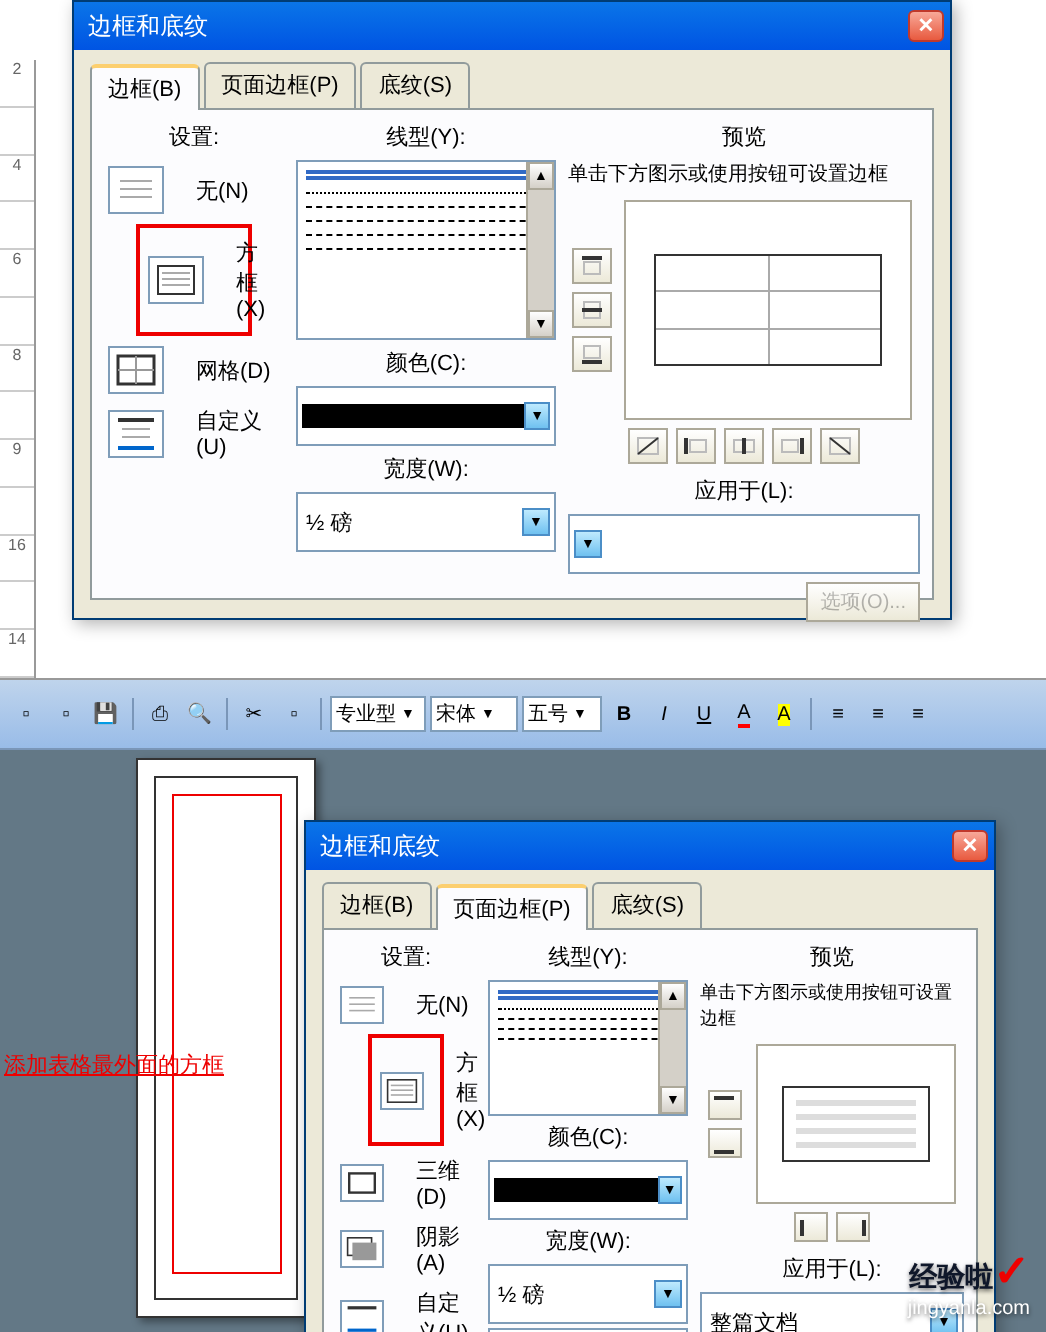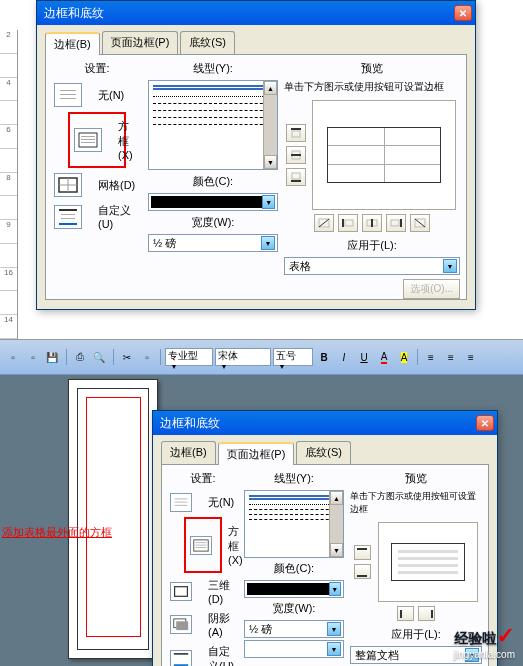--- a/index.html
+++ b/index.html
@@ -43,21 +43,21 @@
 .d2 .linetype-list { height: 68px; gap: 4px; }
 .linetype-list .line-sample { border-top: 1px solid #000; }
 .linetype-list .line-dashed { border-top: 1px dashed #000; }
 .linetype-list .line-dotted { border-top: 1px dotted #000; }
 .line-selected { background: #316ac5; padding: 2px 0; }
 .line-selected .line-sample { border-color: #fff; }
 .scroll { position: absolute; right: 0; top: 0; bottom: 0; width: 14px; background: #d4d0c8; border-left: 1px solid #aca899; display: flex; flex-direction: column; }
 .scroll-btn { height: 14px; background: linear-gradient(#fff,#d4d0c8); border: 1px solid #aca899; font-size: 7px; display: flex; align-items: center; justify-content: center; }
 .scroll-track { flex: 1; }
 
-.combo { border: 1px solid #7f9db9; height: 18px; background: #fff; display: flex; align-items: center; padding: 0 2px; margin-top: 2px; }
+.combo { border: 1px solid #7f9db9; height: 30px; background: #fff; display: flex; align-items: center; padding: 0 2px; margin-top: 2px; }
 .combo-value { flex: 1; font-size: 11px; padding-left: 2px; }
 .combo-btn { width: 14px; height: 14px; background: linear-gradient(#beeafe,#6fc1f0); border: 1px solid #4b8ec7; display: flex; align-items: center; justify-content: center; font-size: 7px; cursor: pointer; }
 .color-swatch { width: 100%; height: 12px; background: #000; }
 
 
 .col-preview { flex: 1; }
 .preview-hint { font-size: 10px; margin: 2px 0 6px; }
 .d2 .preview-hint { font-size: 9px; }
 .preview-area { position: relative; width: 100%; height: 110px; display: flex; }
 .d2 .preview-area { height: 80px; }
@@ -82,21 +82,21 @@
 .dlg-btn { padding: 3px 12px; border: 1px solid #aca899; background: linear-gradient(#fff,#ece9d8); cursor: pointer; font-size: 11px; }
 
 
 .ruler { position: absolute; left: 0; width: 18px; top: 30px; bottom: 0; background: #fff; border-right: 1px solid #999; font-size: 8px; color: #666; display: flex; flex-direction: column; }
 .ruler-mark { flex: 1; border-bottom: 1px solid #ccc; text-align: center; }
 
 
 .word-toolbar { background: linear-gradient(#bfd4ec,#99bce8); height: 35px; display: flex; align-items: center; padding: 0 4px; gap: 2px; border-bottom: 1px solid #7a96b8; }
 .tb-btn { width: 18px; height: 18px; border: 1px solid transparent; display: flex; align-items: center; justify-content: center; font-size: 10px; cursor: pointer; }
 .tb-sep { width: 1px; height: 16px; background: #7a96b8; margin: 0 2px; }
-.tb-combo { height: 18px; border: 1px solid #7f9db9; background: #fff; display: flex; align-items: flex-start; font-size: 10px; padding: 0 2px; flex-direction: column; }
+.tb-combo { height: 18px; border: 1px solid #7f9db9; background: #fff; display: flex; align-items: center; font-size: 10px; padding: 0 2px; }
 .tb-combo-btn { width: 12px; font-size: 7px; text-align: center; cursor: pointer; }
 
 .doc-area { position: absolute; left: 0; right: 0; top: 35px; bottom: 0; background: #637886; }
 .page { position: absolute; left: 68px; top: 4px; width: 90px; height: 280px; background: #fff; border: 1px solid #333; box-shadow: 2px 2px 4px rgba(0,0,0,0.4); }
 .page-inner { margin: 8px; border: 1px solid #333; height: calc(100% - 16px); }
 .red-outline { position: absolute; left: 86px; top: 22px; width: 55px; height: 240px; border: 1px solid #e00; }
 .red-annotation { position: absolute; left: 2px; top: 150px; color: #e00; font-size: 11px; writing-mode: horizontal-tb; width: 130px; text-decoration: underline; }
 
 .watermark { position: absolute; right: 8px; bottom: 6px; text-align: right; font-family: Arial, sans-serif; }
 .wm-main { color: #0f172a; font-size: 14px; font-weight: bold; text-shadow: 0 1px 2px rgba(0,0,0,.6); }
@@ -283,21 +283,20 @@
             <div class="pv-btn">
                 <svg viewBox="0 0 12 10">
                   <rect x="1" y="1" width="10" height="8" fill="none" stroke="#bbb"></rect>
                   <line x1="1" y1="1" x2="11" y2="9" stroke="#333"></line>
                 </svg>
               </div>
           </div>
           <div class="apply-row">
             <span class="col-label">应用于(L):</span>
             <div class="combo">
-              <span class="combo-value">表格</span>
               <div class="combo-btn">▼</div>
             </div>
             <div style="text-align:right"><button class="opt-btn" disabled="">选项(O)...</button></div>
           </div>
         </div>
       </div>
     </div>
   </div>
 
   <div class="bottom-section">
@@ -309,21 +308,21 @@
       <div class="tb-btn">⎙</div>
       <div class="tb-btn">🔍</div>
       <div class="tb-sep"></div>
       <div class="tb-btn">✂</div>
       <div class="tb-btn">▫</div>
       <div class="tb-sep"></div>
       <div class="tb-combo" style="width:48px">
           <span>专业型</span>
           <span class="tb-combo-btn">▼</span>
         </div>
-      <div class="tb-combo" style="width:56px">
+      <div class="tb-combo" style="width:44px">
           <span>宋体</span>
           <span class="tb-combo-btn">▼</span>
         </div>
       <div class="tb-combo" style="width:40px">
           <span>五号</span>
           <span class="tb-combo-btn">▼</span>
         </div>
       <div class="tb-btn" style="font-weight:bold">B</div>
       <div class="tb-btn" style="font-style:italic">I</div>
       <div class="tb-btn" style="text-decoration:underline">U</div>

